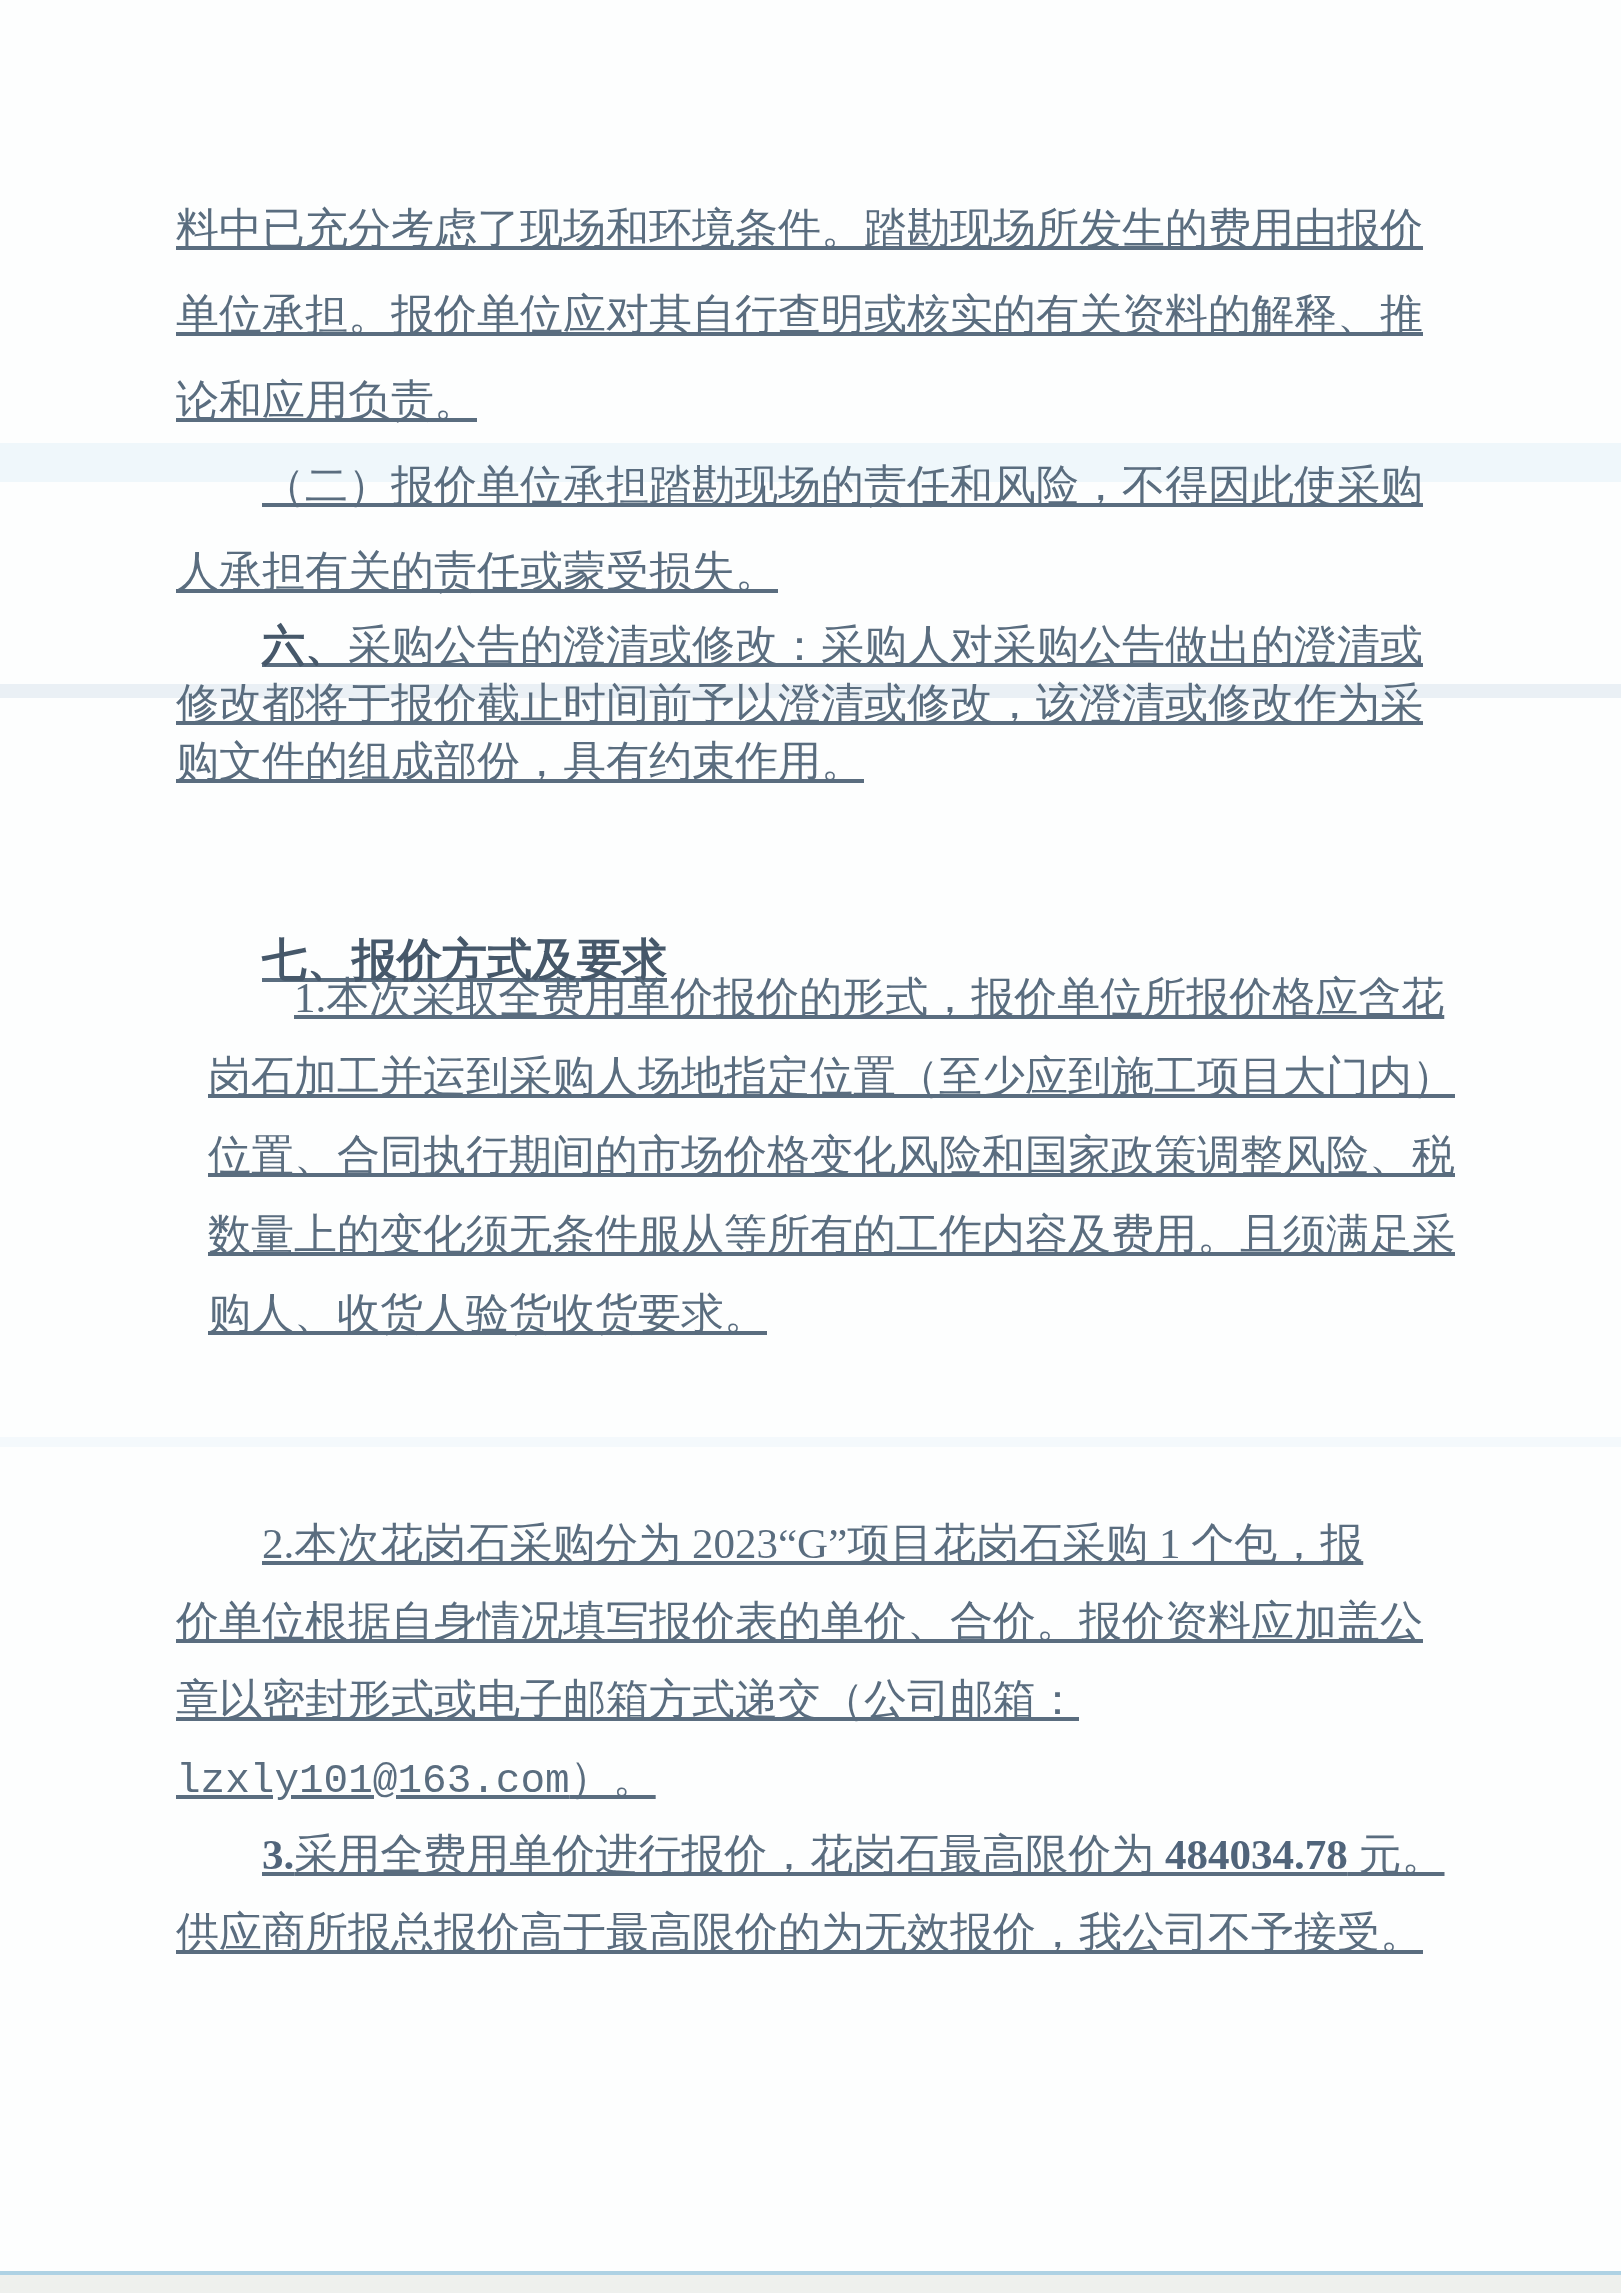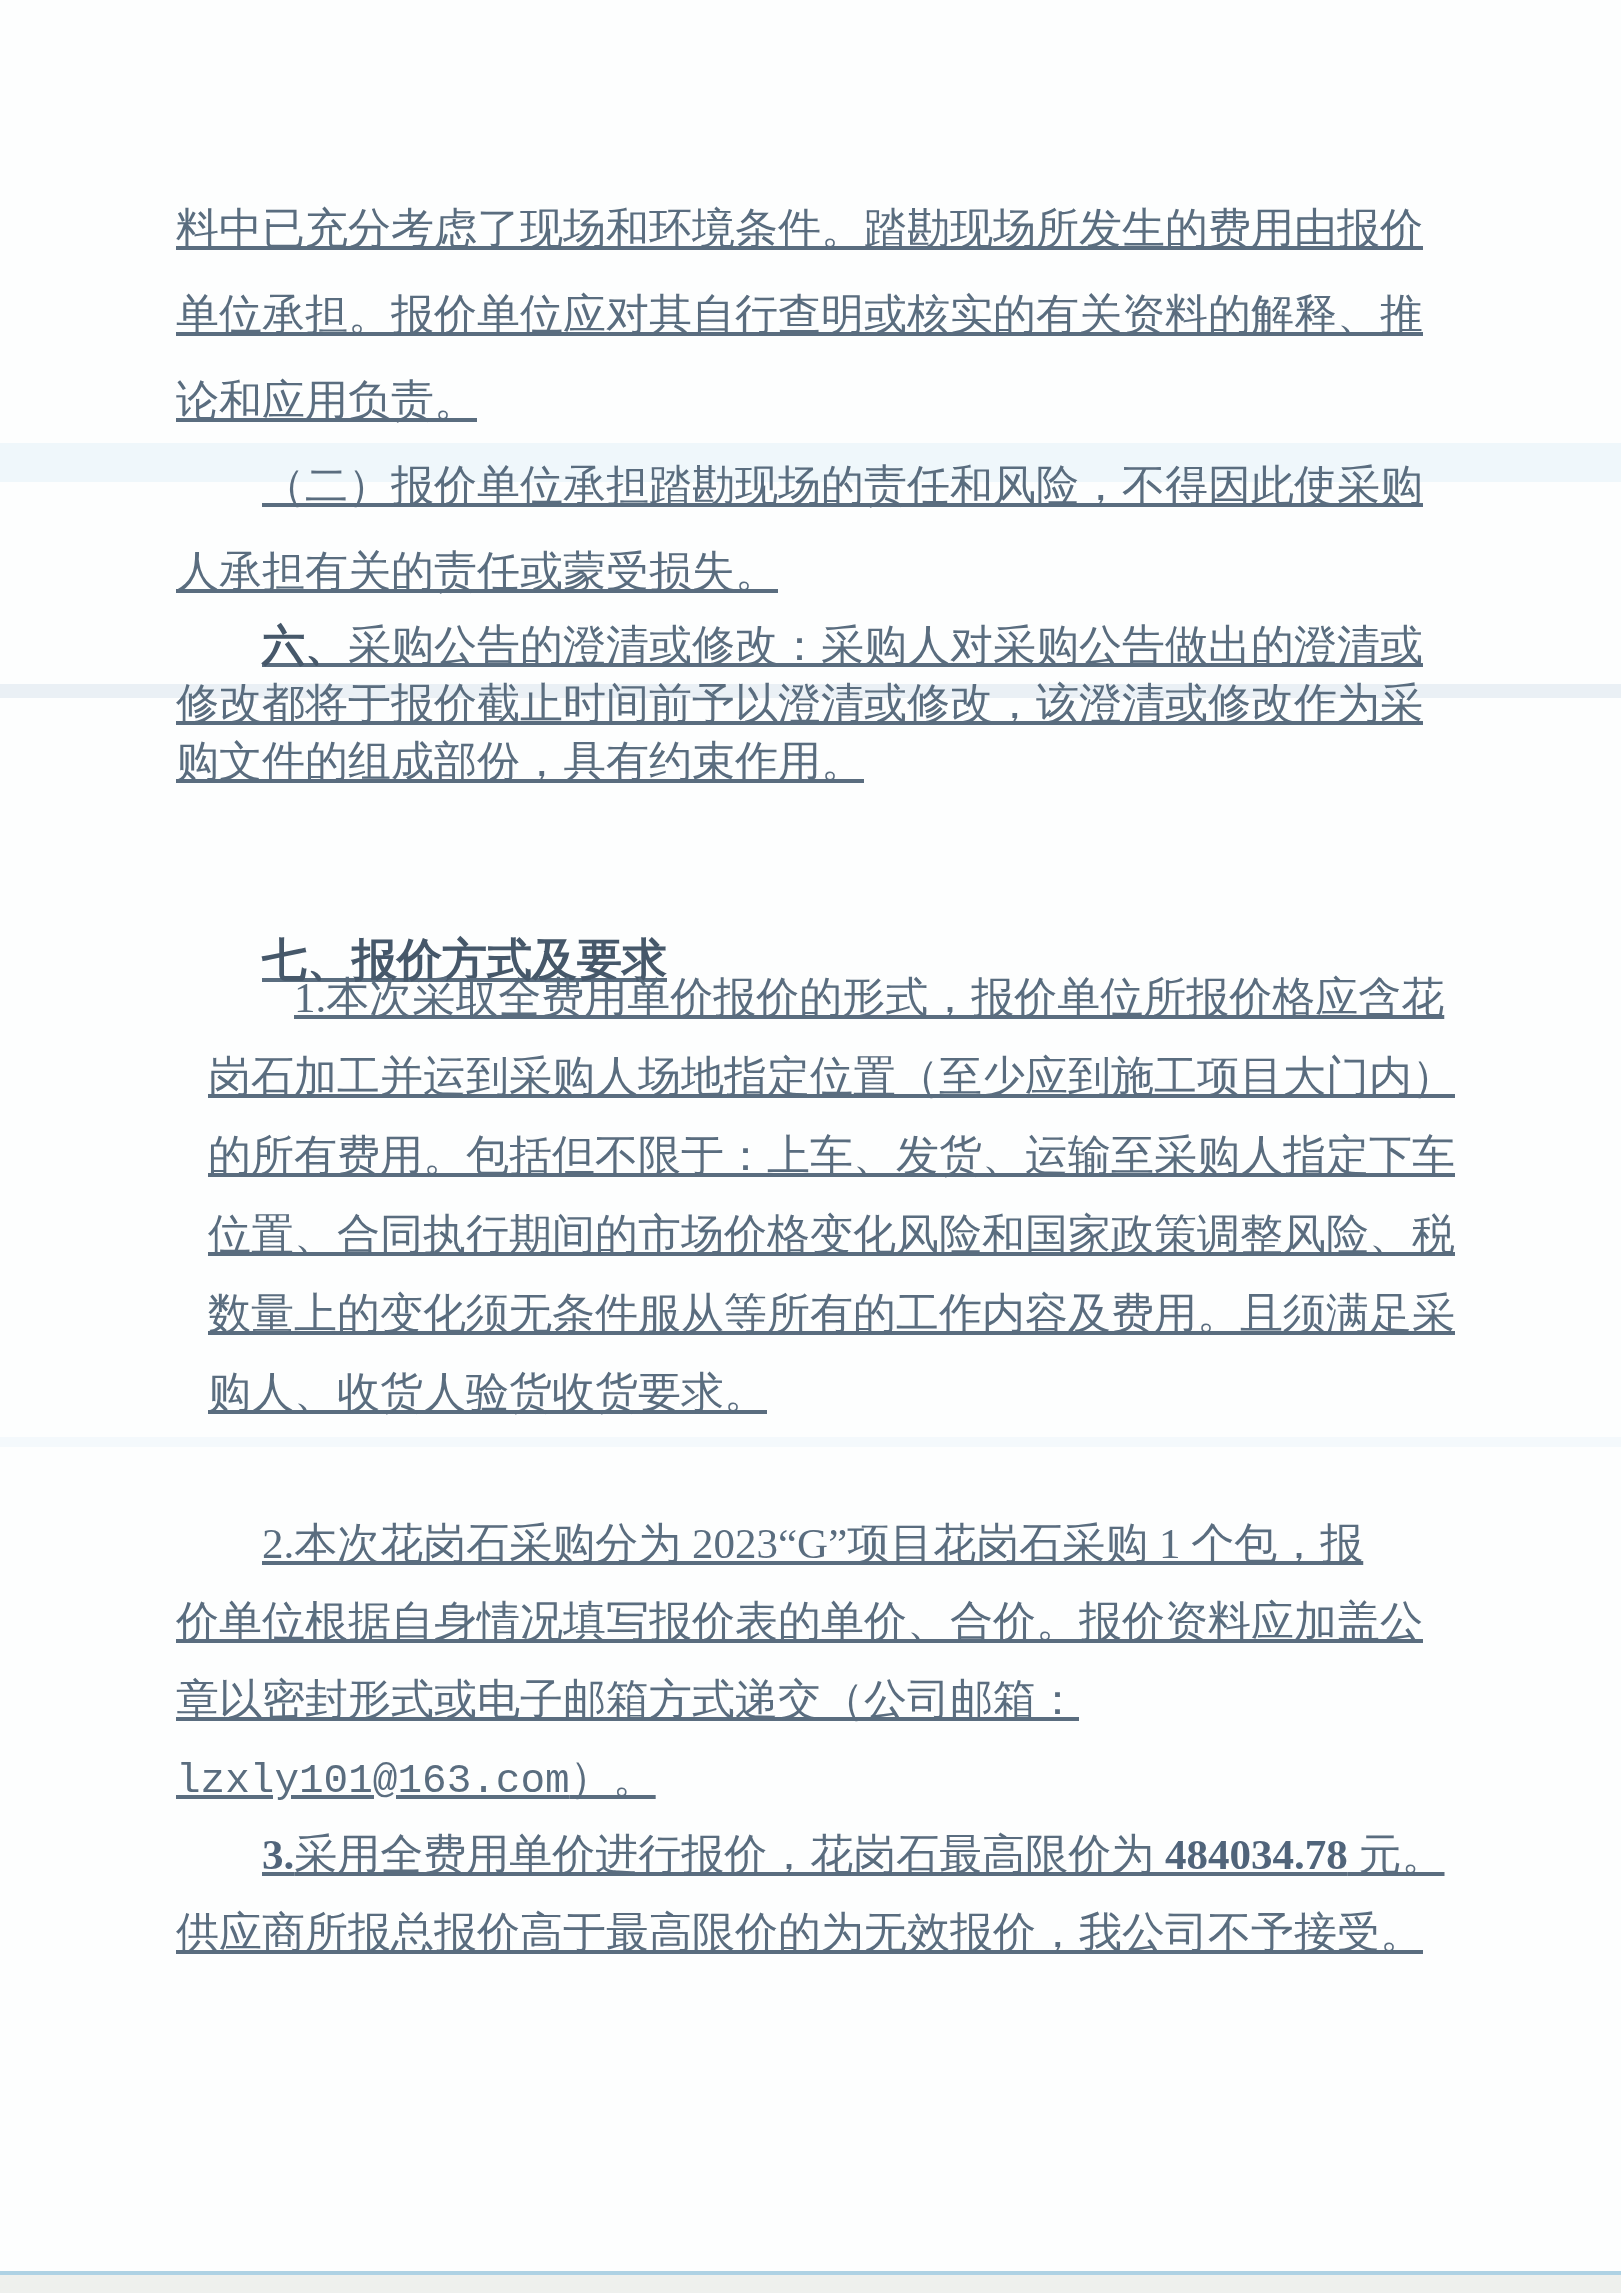--- a/index.html
+++ b/index.html
@@ -86,21 +86,20 @@
         <div class="line indent"><span class="run bold-cjk">六、</span><span class="run">采购公告的澄清或修改：采购人对采购公告做出的澄清或</span></div>
         <div class="line"><span class="run">修改都将于报价截止时间前予以澄清或修改，该澄清或修改作为采</span></div>
         <div class="line"><span class="run">购文件的组成部份，具有约束作用。</span></div>
       </div>
       <div class="para p3 heading">
         <div class="line indent"><span class="run">七、报价方式及要求</span></div>
       </div>
       <div class="para p4">
         <div class="line indent"><span class="run">1.本次采取全费用单价报价的形式，报价单位所报价格应含花</span></div>
         <div class="line"><span class="run">岗石加工并运到采购人场地指定位置（至少应到施工项目大门内）</span></div>
-        <div class="line"><span class="run">的所有费用。包括但不限于：上车、发货、运输至采购人指定下车</span></div>
         <div class="line"><span class="run">位置、合同执行期间的市场价格变化风险和国家政策调整风险、税</span></div>
         <div class="line"><span class="run">数量上的变化须无条件服从等所有的工作内容及费用。且须满足采</span></div>
         <div class="line"><span class="run">购人、收货人验货收货要求。</span></div>
       </div>
       <div class="para p5">
         <div class="line indent"><span class="run">2.本次花岗石采购分为 2023“G”项目花岗石采购 1 个包，报</span></div>
         <div class="line"><span class="run">价单位根据自身情况填写报价表的单价、合价。报价资料应加盖公</span></div>
         <div class="line"><span class="run">章以密封形式或电子邮箱方式递交（公司邮箱：</span></div>
         <div class="line"><span class="run mono">lzxly101@163.com</span><span class="run">）。</span></div>
       </div>

